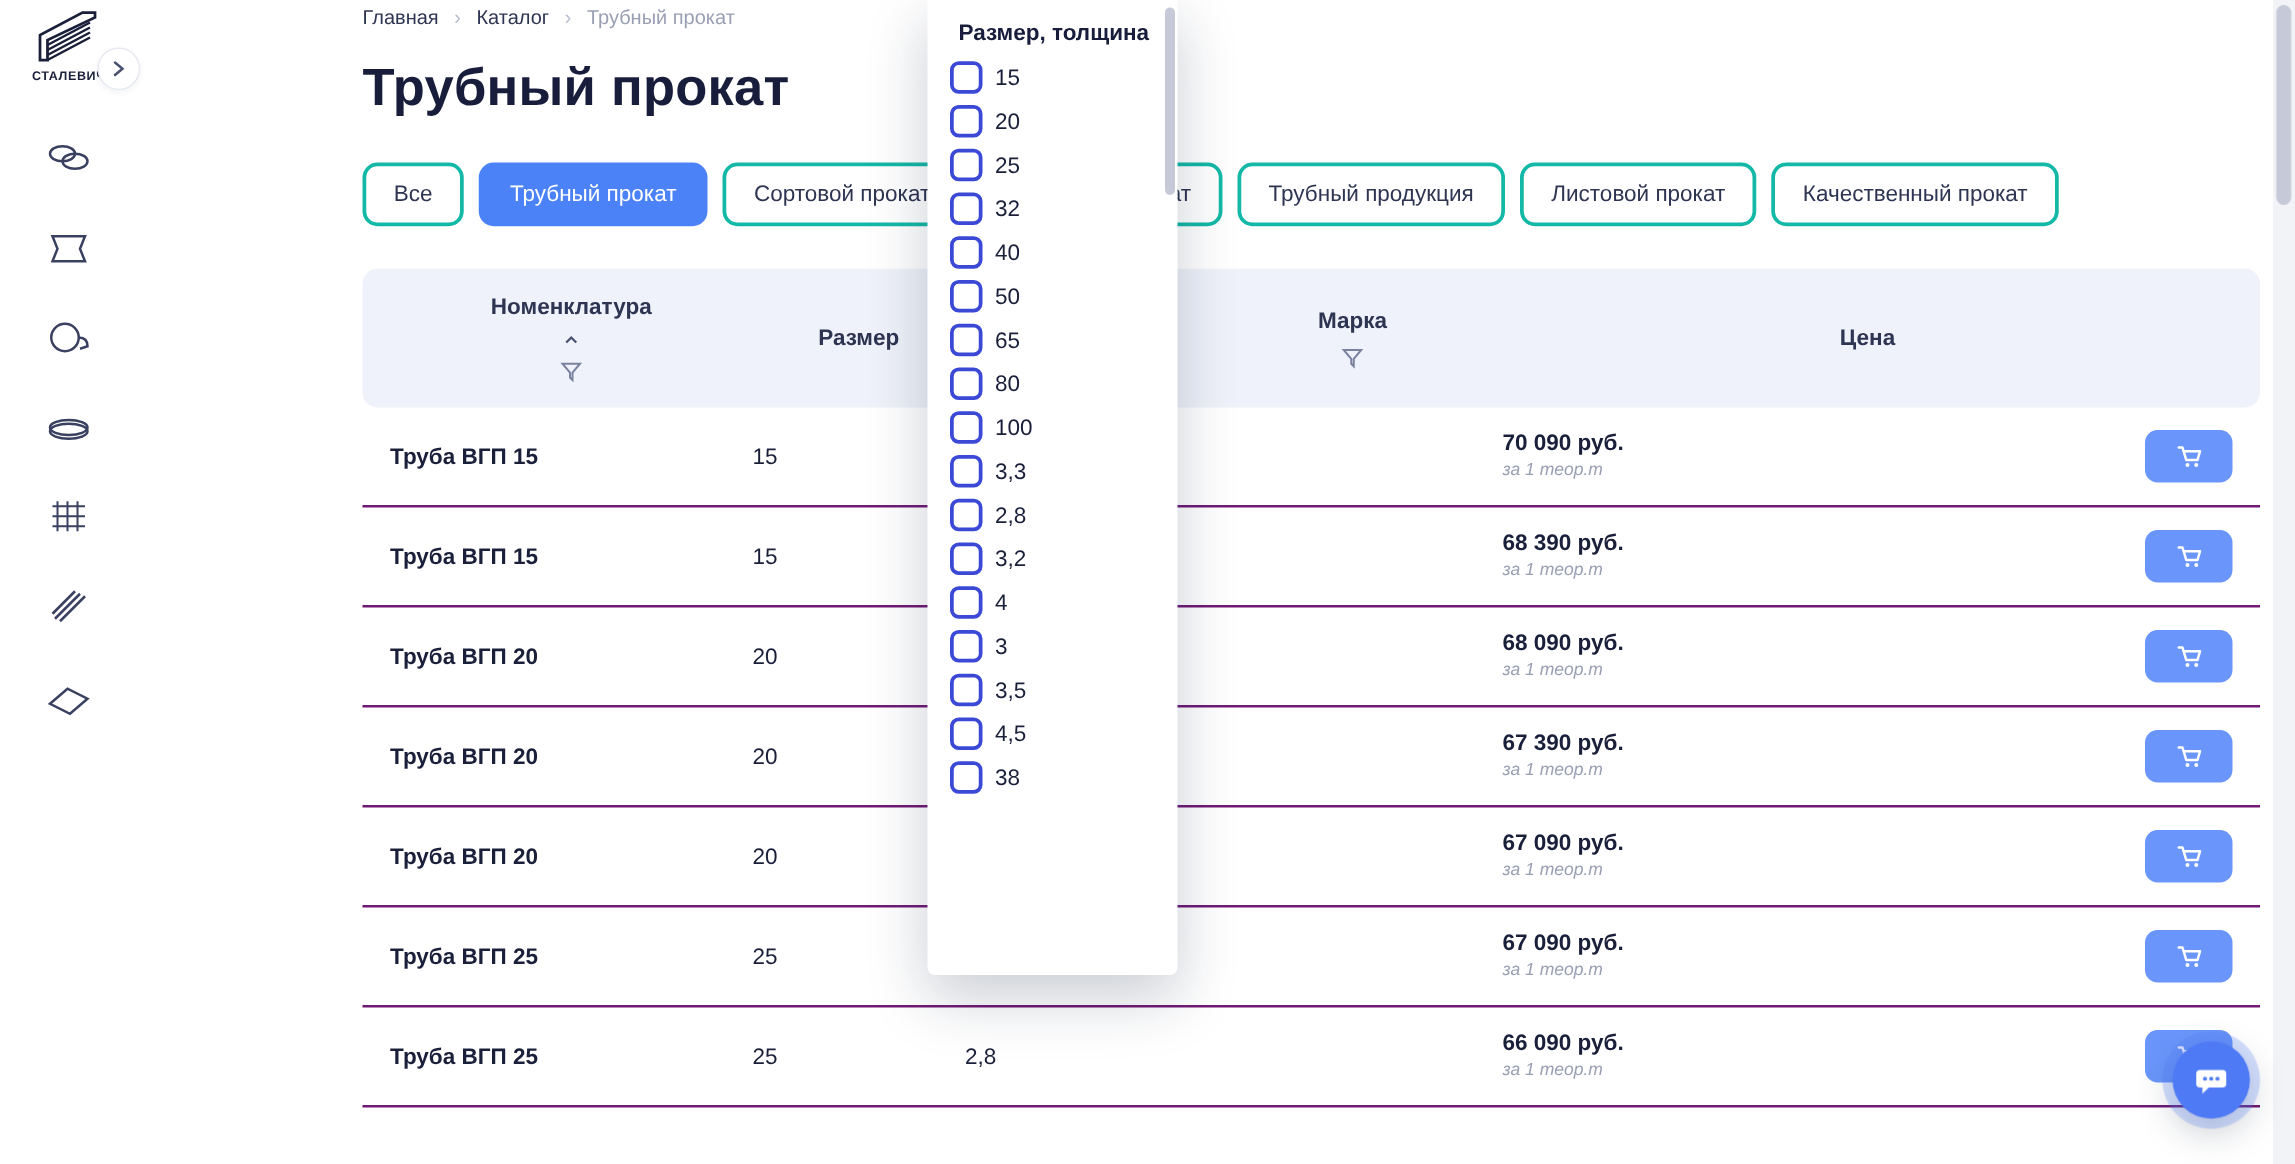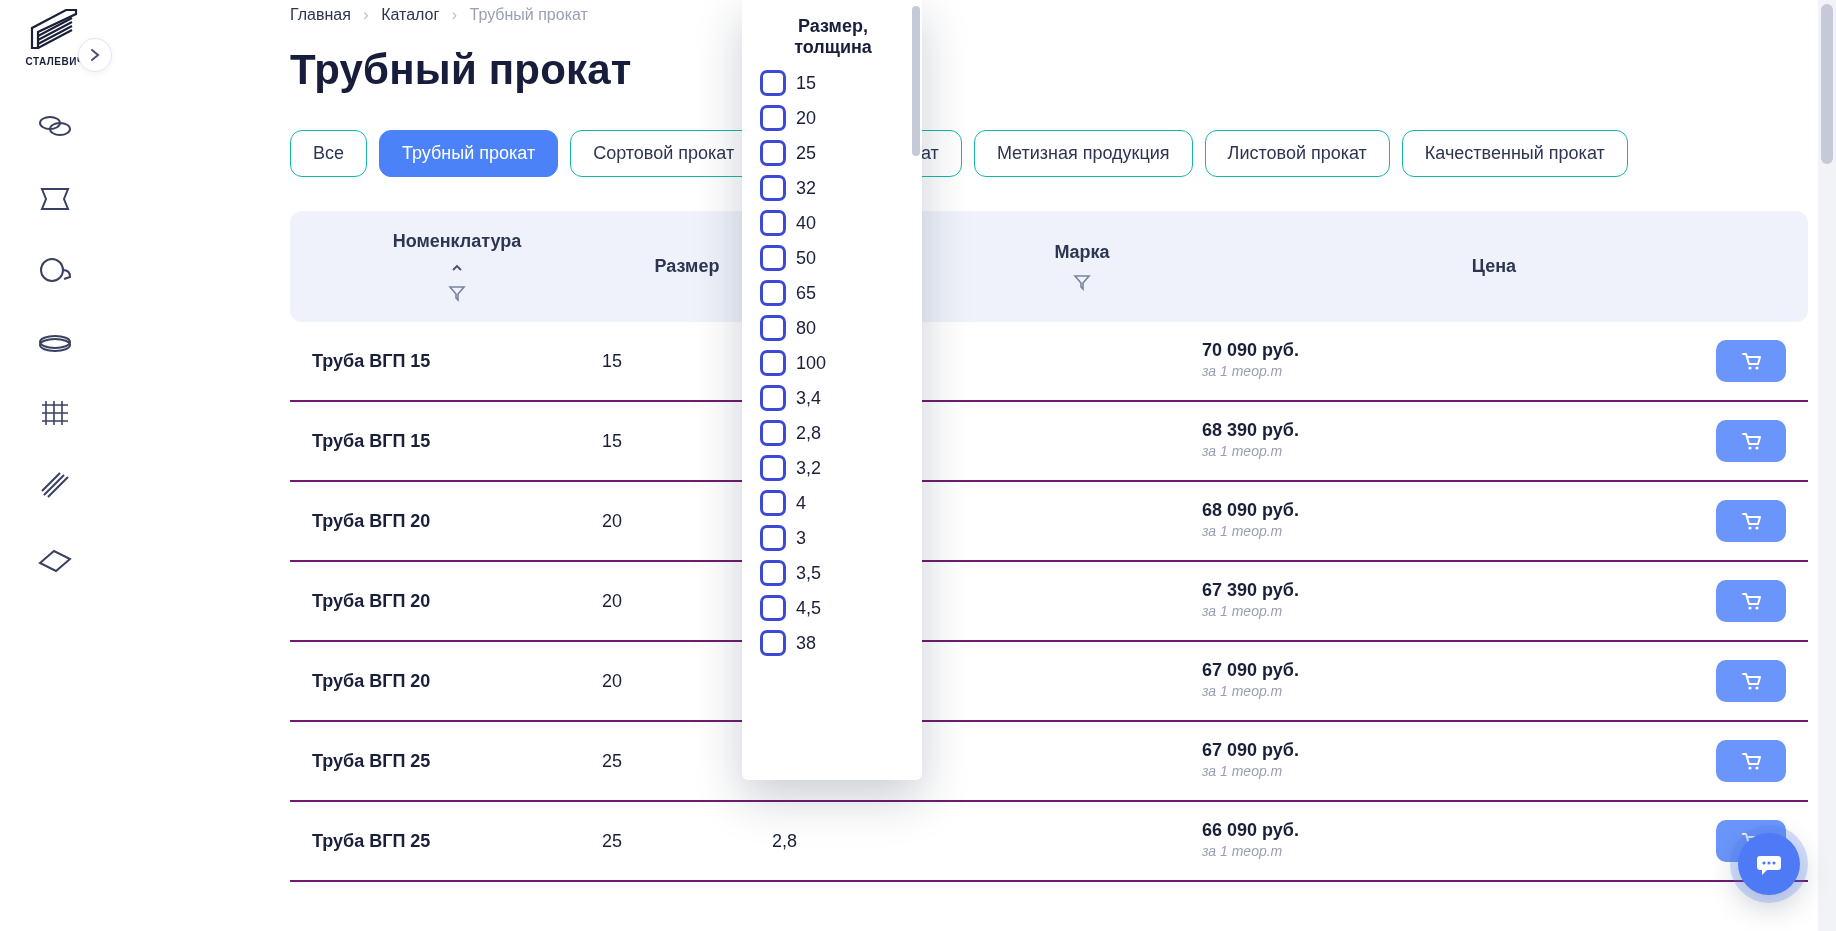--- a/index.html
+++ b/index.html
@@ -88,21 +88,21 @@
     font-size: 18px;
     margin-top: 10px;
   }
   .chips {
     display: flex;
     flex-wrap: wrap;
     gap: 12px;
     margin-top: 36px;
   }
   .chip {
-    border: 1px solid #14b8a6;
+    border: 3px solid #14b8a6;
     border-radius: 12px;
     padding: 12px 22px;
     font-size: 18px;
     color: #2e3552;
     background: #fff;
     cursor: pointer;
   }
   .chip.active {
     background: #4c82f7;
     border-color: #4c82f7;
@@ -142,21 +142,21 @@
     background: #6a96fb;
     display:flex; align-items:center; justify-content:center;
     cursor:pointer;
     margin-left: 26px;
   }
   
   .dropdown {
     position: absolute;
     top: 0;
     left: 632px;
-    width: 180px;
+    width: 200px;
     height: 780px;
     background: #fff;
     box-shadow: 0 18px 48px rgba(20,30,60,.22);
     border-radius: 0 0 6px 6px;
     z-index: 40;
     padding: 16px 16px 16px 18px;
     overflow: hidden;
   }
   .dropdown::after{
     content:"";
@@ -267,21 +267,21 @@
     <span class="current">Трубный прокат</span>
   </nav>
 
   <h1 class="page-title">Трубный прокат</h1>
 
   <div class="chips" id="chips">
       <span class="chip">Все</span>
       <span class="chip active">Трубный прокат</span>
       <span class="chip">Сортовой прокат</span>
       <span class="chip">Фасонный прокат</span>
-      <span class="chip">Метизная продукция</span>
+      <span class="chip">Трубный продукция</span>
       <span class="chip">Листовой прокат</span>
       <span class="chip">Качественный прокат</span>
     </div>
 
   <div class="table-wrap">
     <div class="thead">
       <div class="th">
         <span>Номенклатура</span>
         <span class="sort">
           <svg width="12" height="12" viewBox="0 0 12 12">
@@ -487,21 +487,21 @@
         <div class="dd-item">
           <span class="chk"></span>
           <span>80</span>
         </div>
         <div class="dd-item">
           <span class="chk"></span>
           <span>100</span>
         </div>
         <div class="dd-item">
           <span class="chk"></span>
-          <span>3,4</span>
+          <span>3,3</span>
         </div>
         <div class="dd-item">
           <span class="chk"></span>
           <span>2,8</span>
         </div>
         <div class="dd-item">
           <span class="chk"></span>
           <span>3,2</span>
         </div>
         <div class="dd-item">

